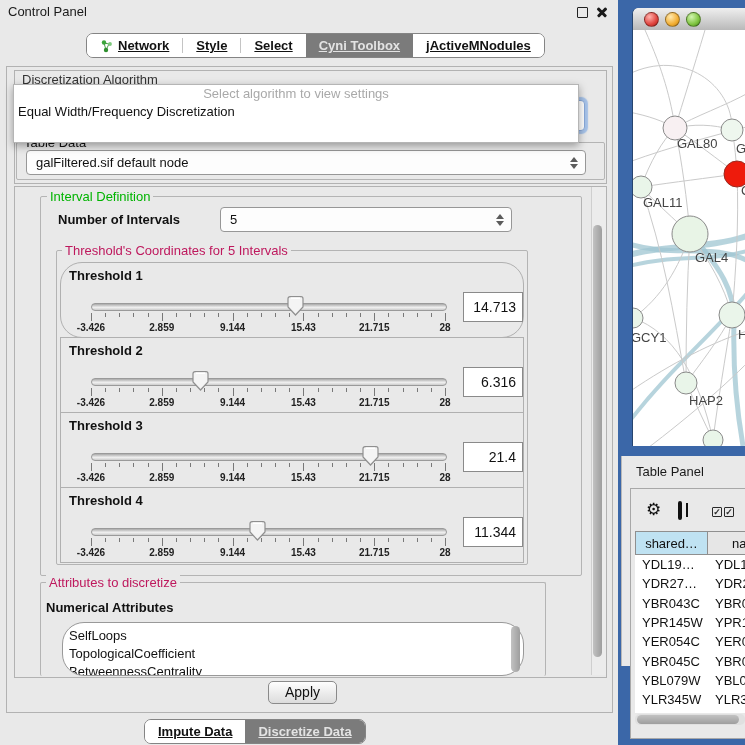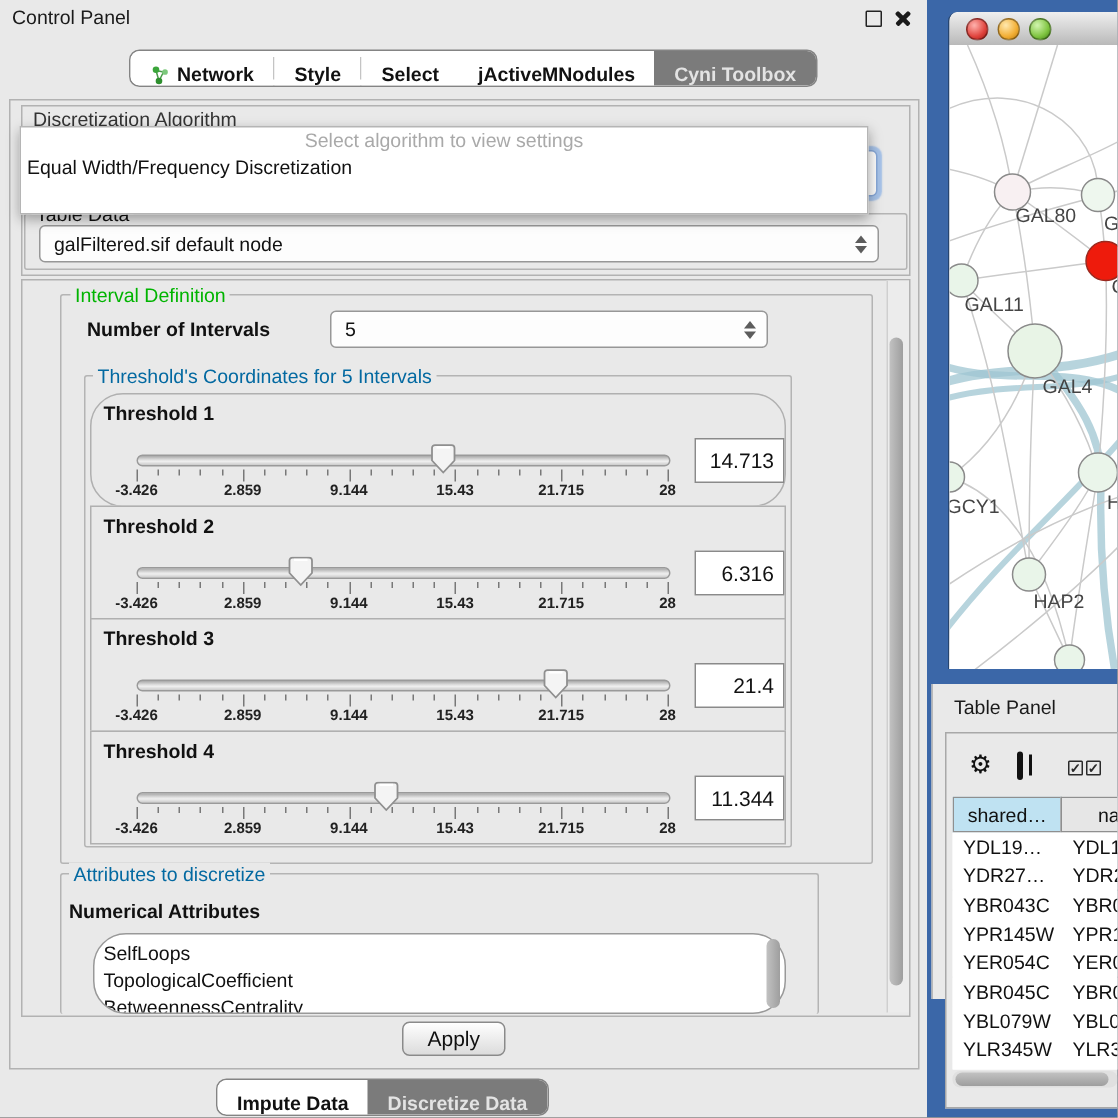--- a/index.html
+++ b/index.html
@@ -12,31 +12,31 @@
   .cp-title{left:8px;top:4px;font-size:13px;color:#1a1a1a;}
   .float-icon{left:577px;top:7px;width:9px;height:9px;border:1.5px solid #222;border-radius:1px;}
   .close-icon{left:596px;top:6px;width:12px;height:12px;}
   .close-icon::before,.close-icon::after{content:"";position:absolute;left:0;top:5px;width:12px;height:2.6px;background:#1a1a1a;border-radius:1px;}
   .close-icon::before{transform:rotate(45deg);}
   .close-icon::after{transform:rotate(-45deg);}
 
   
   .tabbar{display:inline-flex;align-items:stretch;background:#fff;border:1px solid #848484;
           border-radius:7px;overflow:hidden;height:23px;}
-  .tab{display:flex;align-items:flex-end;gap:5px;padding:0 13px;font-weight:600;font-size:13px;
-       color:#111;background:#fff;white-space:nowrap;}
+  .tab{display:flex;align-items:center;gap:5px;padding:0 13px;font-weight:600;font-size:13px;
+       color:#111;background:#fff;white-space:nowrap;text-decoration:underline;}
   .tab.sel{background:#7b7b7b;color:#e3e3e3;}
   .tab-sep{width:1px;background:#c4c4c4;margin:4px 0;}
 
   
   .panelbox{border:1px solid #b2b2b2;background:#e9e9e9;}
   .group{border:1px solid #b4b4b4;border-radius:2px;}
   .group-label{position:absolute;background:#e9e9e9;padding:0 3px;font-size:13px;white-space:nowrap;}
   .g-green{color:#00b400;}
-  .g-blue{color:#0369a1;}
+  .g-blue{color:#be185d;}
   .g-black{color:#111;}
 
   
   .combo{background:#fdfdfd;border:1px solid #979797;border-radius:4px;display:flex;align-items:center;}
   .combo .val{padding-left:9px;font-size:13px;color:#111;flex:1;white-space:nowrap;overflow:hidden;}
   .stepper{margin-right:7px;display:flex;flex-direction:column;gap:2px;align-items:center;}
   .stepper .up{width:0;height:0;border-left:4px solid transparent;border-right:4px solid transparent;border-bottom:5px solid #5c5c5c;}
   .stepper .dn{width:0;height:0;border-left:4px solid transparent;border-right:4px solid transparent;border-top:5px solid #5c5c5c;}
 
   
@@ -120,25 +120,25 @@
             <span>Network</span>
           </div>
           <div class="tab-sep"></div>
           <div class="tab">
             <span>Style</span>
           </div>
           <div class="tab-sep"></div>
           <div class="tab">
             <span>Select</span>
           </div>
+          <div class="tab sel">
+            <span>Cyni Toolbox</span>
+          </div>
           <div class="tab">
             <span>jActiveMNodules</span>
-          </div>
-          <div class="tab sel">
-            <span>Cyni Toolbox</span>
           </div>
         </div>
     </div>
 
     <div class="abs panelbox" style="left:6px;top:66px;width:605px;height:645px;"></div>
 
     <div class="abs panelbox" style="left:14px;top:70px;width:591px;height:112px;"></div>
 
     <div class="abs" style="left:22px;top:72px;font-size:13px;color:#333;z-index:1;text-decoration:underline;">Discretization Algorithm</div>
 

